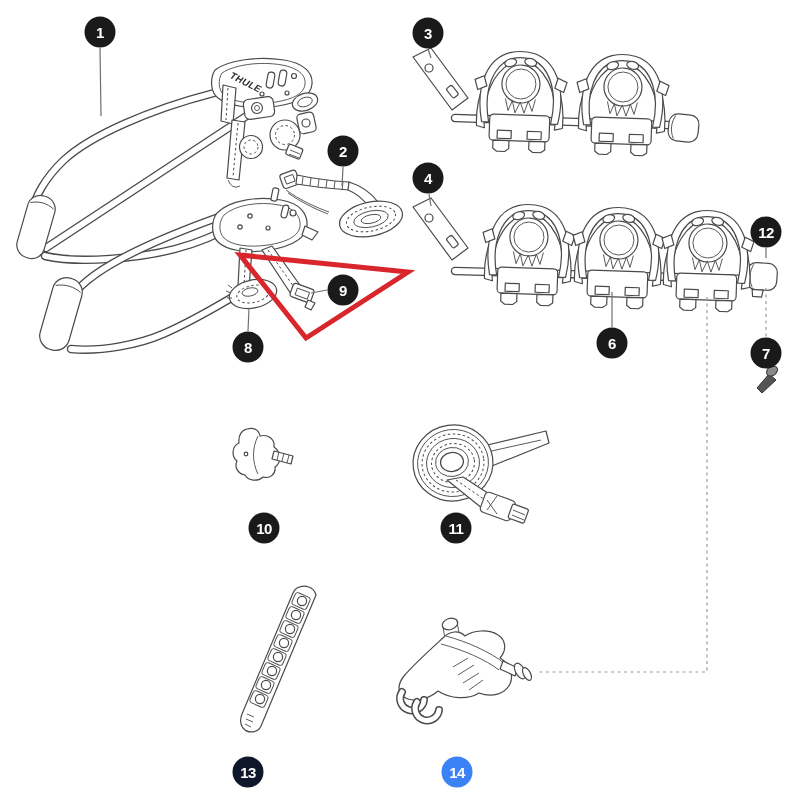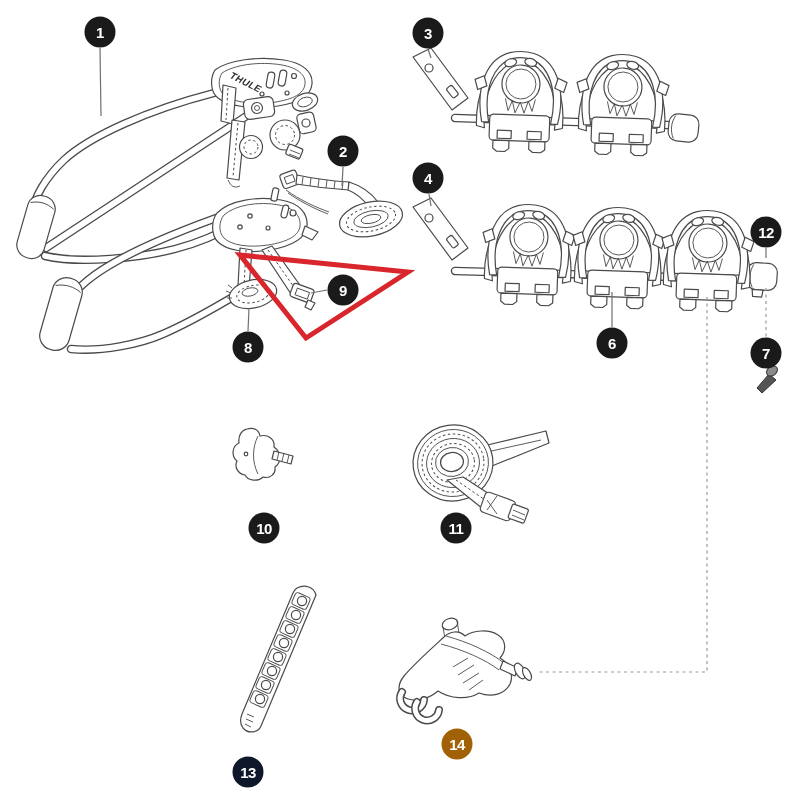--- a/index.html
+++ b/index.html
@@ -293,15 +293,15 @@
       <div class="callout" style="left: 428px; top: 33px; background: rgb(26, 26, 26); color: rgb(255, 255, 255);">3</div>
       <div class="callout" style="left: 428px; top: 178px; background: rgb(26, 26, 26); color: rgb(255, 255, 255);">4</div>
       <div class="callout" style="left: 612px; top: 343px; background: rgb(26, 26, 26); color: rgb(255, 255, 255);">6</div>
       <div class="callout" style="left: 766px; top: 353px; background: rgb(26, 26, 26); color: rgb(255, 255, 255);">7</div>
       <div class="callout" style="left: 248px; top: 347px; background: rgb(26, 26, 26); color: rgb(255, 255, 255);">8</div>
       <div class="callout" style="left: 343px; top: 290px; background: rgb(26, 26, 26); color: rgb(255, 255, 255);">9</div>
       <div class="callout" style="left: 264px; top: 528px; background: rgb(26, 26, 26); color: rgb(255, 255, 255);">10</div>
       <div class="callout" style="left: 456px; top: 528px; background: rgb(26, 26, 26); color: rgb(255, 255, 255);">11</div>
       <div class="callout" style="left: 766px; top: 232px; background: rgb(26, 26, 26); color: rgb(255, 255, 255);">12</div>
       <div class="callout" style="left: 248px; top: 772px; background: #0f172a; color: rgb(255, 255, 255);">13</div>
-      <div class="callout" style="left: 457px; top: 744px; background: #a16207; color: rgb(255, 255, 255);">14</div>
+      <div class="callout" style="left: 457px; top: 772px; background: #3b82f6; color: rgb(255, 255, 255);">14</div>
     </div>
 </div>
 
 </body></html>

